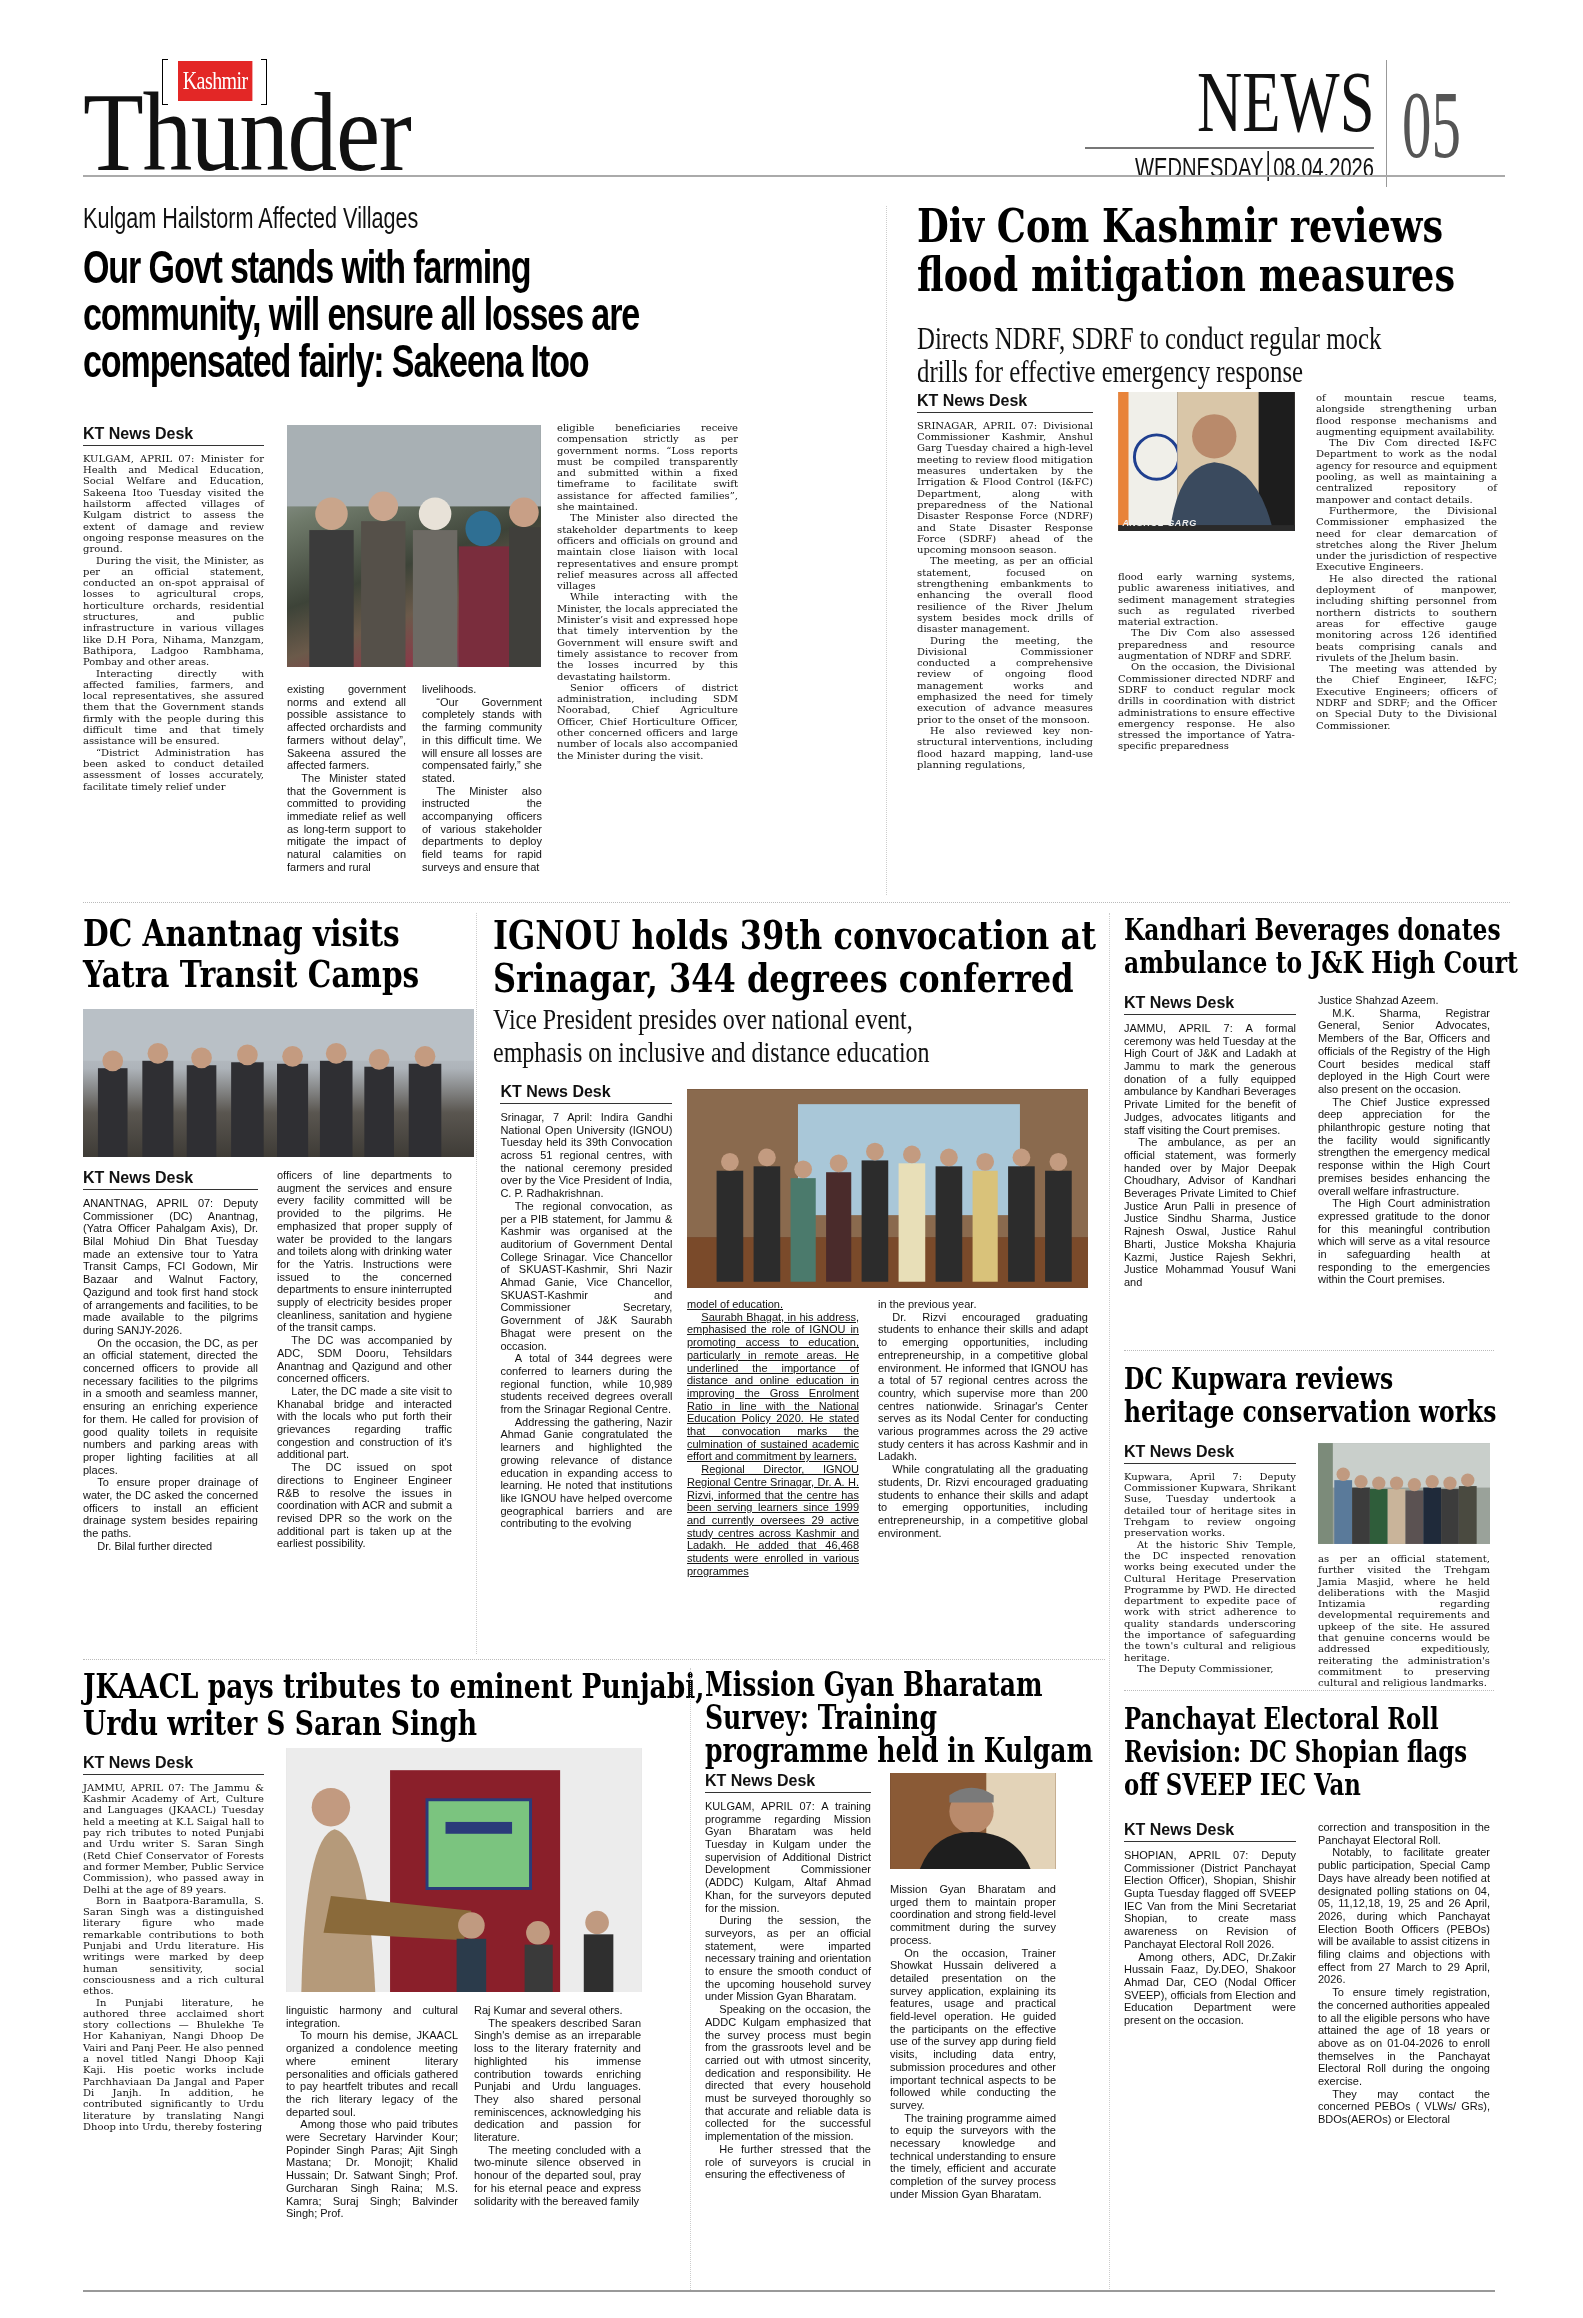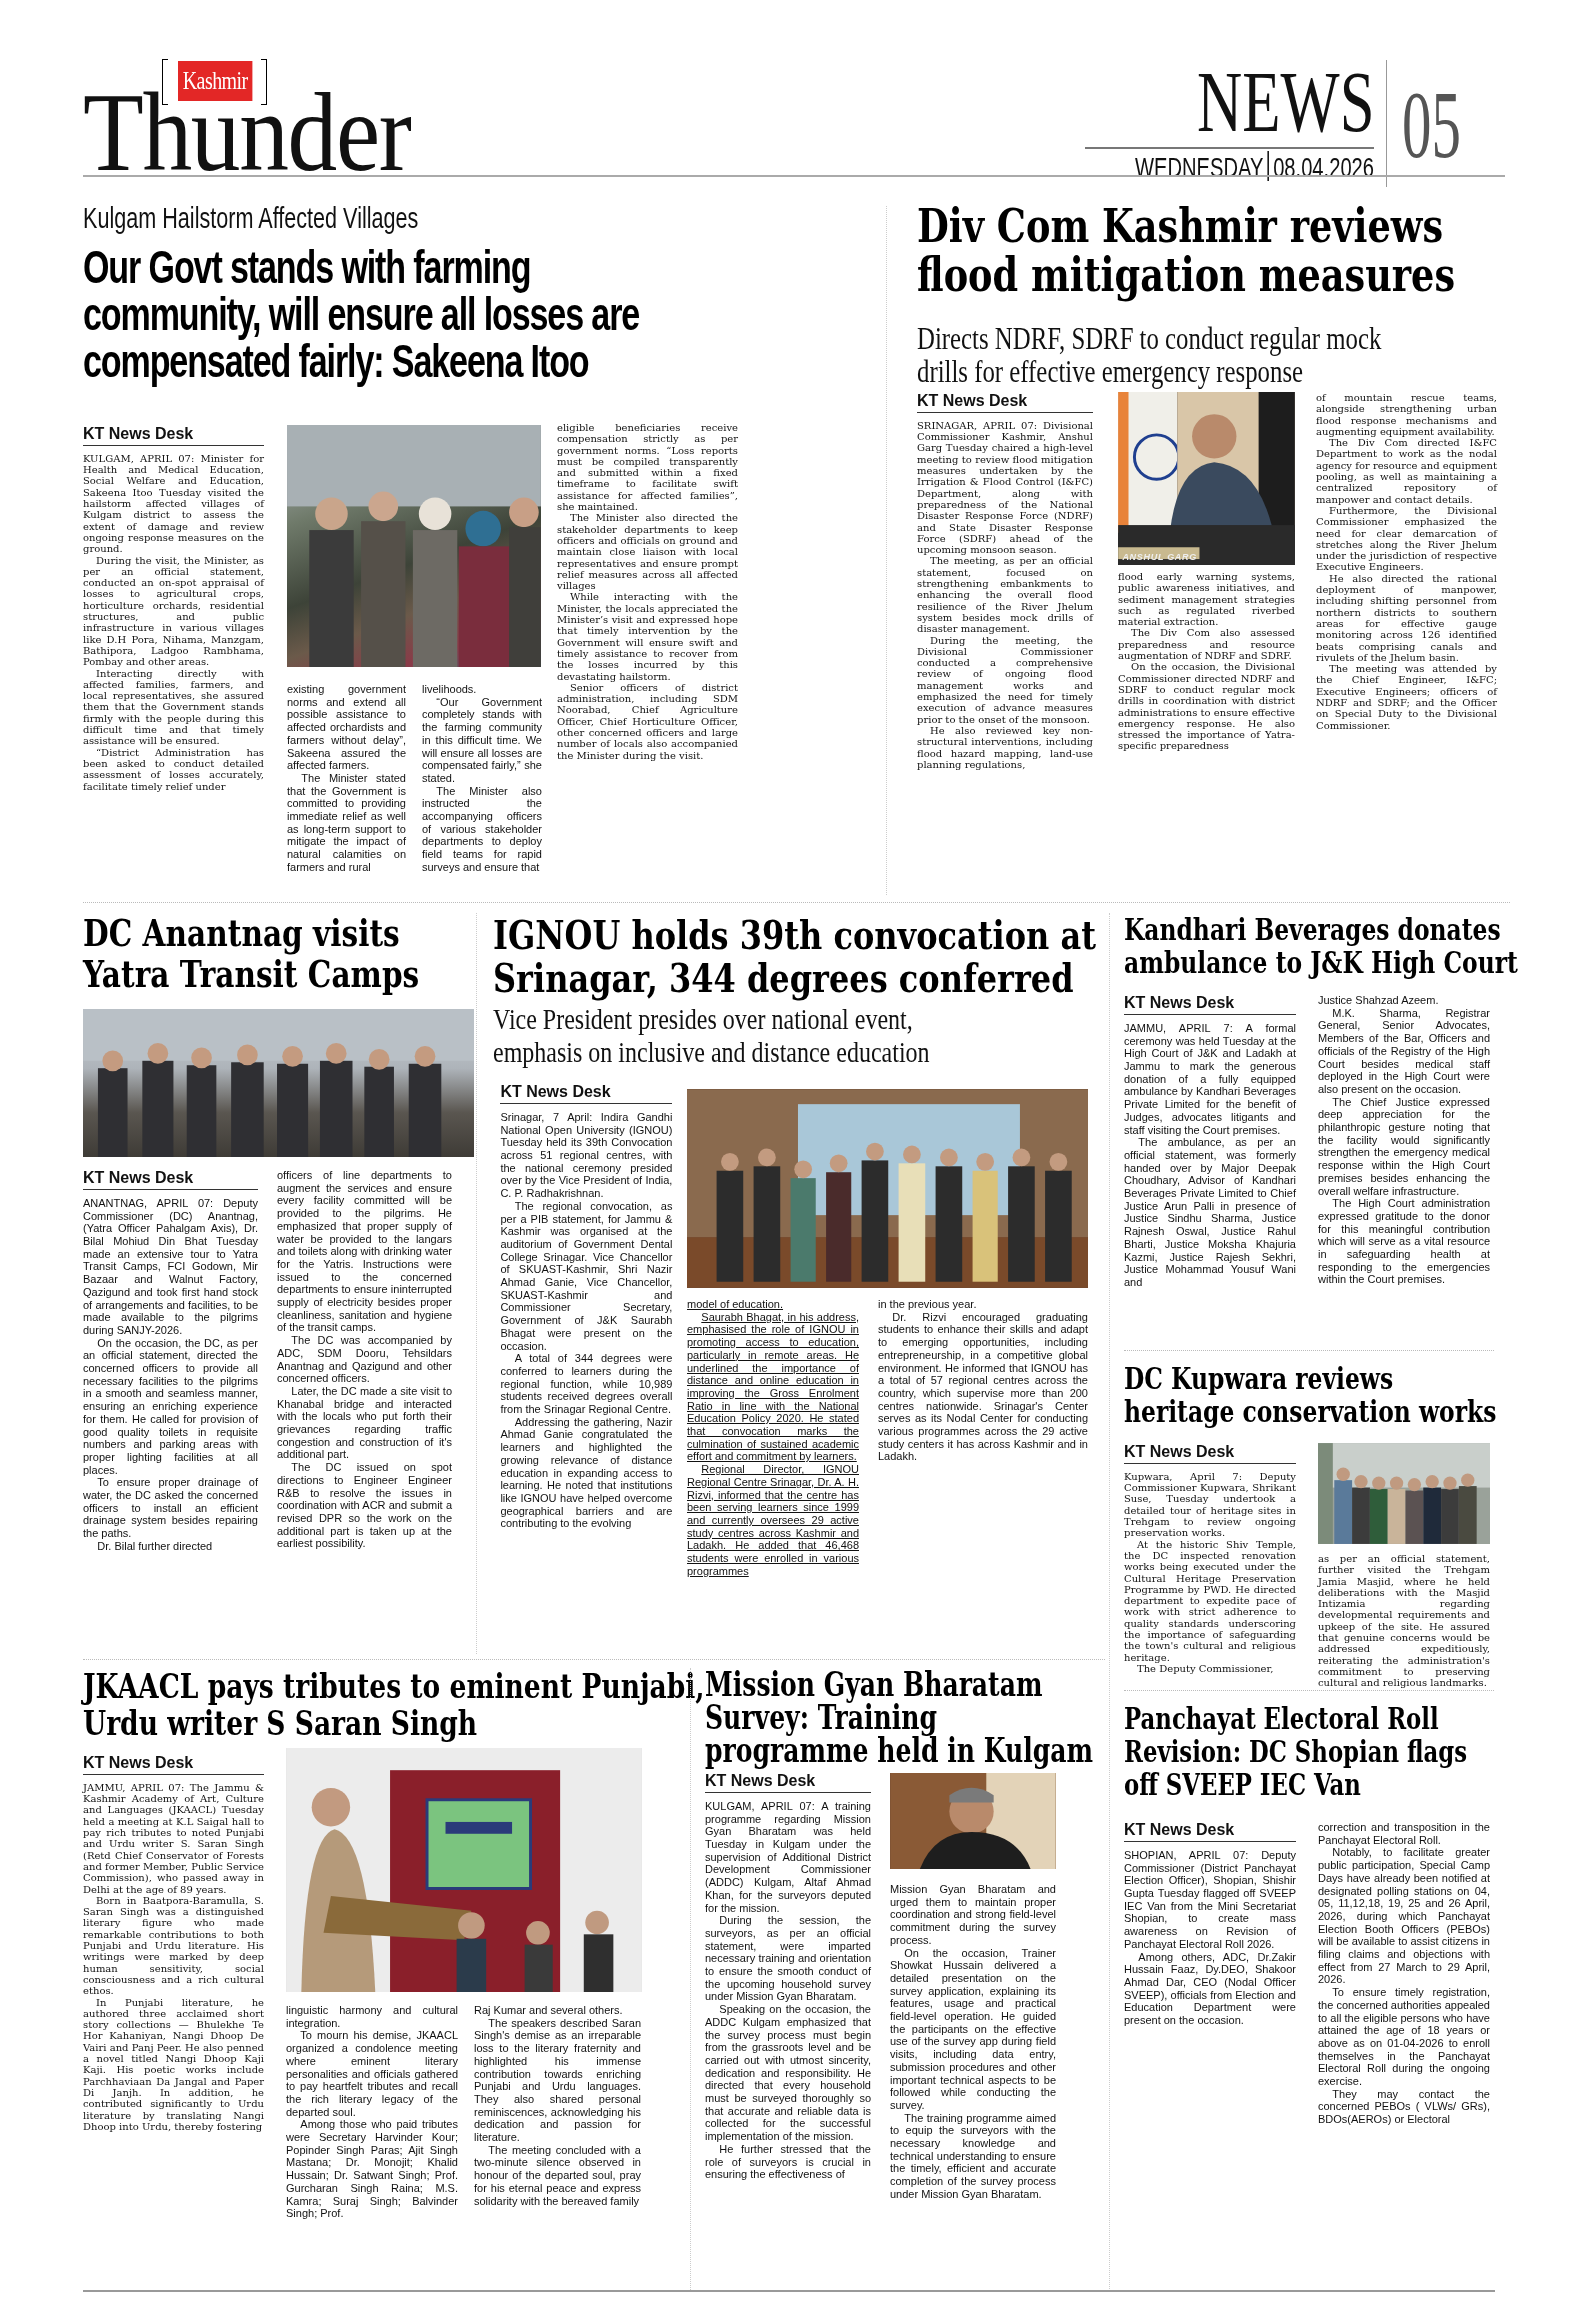--- a/index.html
+++ b/index.html
@@ -128,21 +128,21 @@
   </div>
   <div class="col" style="left:0; top:191px; width:176px;">
     <div class="byline">KT News Desk</div>
     <div class="body">
         <p class="first">SRINAGAR, APRIL 07: Divisional Commissioner Kashmir, Anshul Garg Tuesday chaired a high-level meeting to review flood mitigation measures undertaken by the Irrigation &amp; Flood Control (I&amp;FC) Department, along with preparedness of the National Disaster Response Force (NDRF) and State Disaster Response Force (SDRF) ahead of the upcoming monsoon season.</p>
         <p>The meeting, as per an official statement, focused on strengthening embankments to enhancing the overall flood resilience of the River Jhelum system besides mock drills of disaster management.</p>
         <p>During the meeting, the Divisional Commissioner conducted a comprehensive review of ongoing flood management works and emphasized the need for timely execution of advance measures prior to the onset of the monsoon.</p>
         <p>He also reviewed key non-structural interventions, including flood hazard mapping, land-use planning regulations,</p>
       </div>
   </div>
-  <div class="photo" style="left:201px; top:191px; width:177px; height:173px; background:#3b3a36;">
+  <div class="photo" style="left:201px; top:191px; width:177px; height:139px; background:#3b3a36;">
     <svg width="177" height="173" viewBox="0 0 239 234">
       <rect x="0" y="0" width="80" height="190" fill="#f0efe9"></rect>
       <rect x="0" y="0" width="14" height="190" fill="#e8833a"></rect>
       <circle cx="52" cy="88" r="30" fill="none" stroke="#1f3f8f" stroke-width="4"></circle>
       <rect x="80" y="0" width="159" height="190" fill="#d9c6a8"></rect>
       <rect x="190" y="0" width="49" height="190" fill="#1d1d1d"></rect>
       <circle cx="130" cy="60" r="30" fill="#b98a6b"></circle>
       <path d="M70 190 Q80 100 130 95 Q190 100 210 190 Z" fill="#3a4a5e"></path>
       <rect x="0" y="180" width="239" height="54" fill="#2a2a2a"></rect>
       <rect x="0" y="210" width="110" height="16" fill="#c8b98f"></rect>
@@ -273,20 +273,21 @@
     <div class="body sans">
         <p class="first">model of education.</p>
         <p>Saurabh Bhagat, in his address, emphasised the role of IGNOU in promoting access to education, particularly in remote areas. He underlined the importance of distance and online education in improving the Gross Enrolment Ratio in line with the National Education Policy 2020. He stated that convocation marks the culmination of sustained academic effort and commitment by learners.</p>
         <p>Regional Director, IGNOU Regional Centre Srinagar, Dr. A. H. Rizvi, informed that the centre has been serving learners since 1999 and currently oversees 29 active study centres across Kashmir and Ladakh. He added that 46,468 students were enrolled in various programmes</p>
       </div>
   </div>
   <div class="col" style="left:385px; top:385px; width:210px;">
     <div class="body sans">
         <p class="first">in the previous year.</p>
         <p>Dr. Rizvi encouraged graduating students to enhance their skills and adapt to emerging opportunities, including entrepreneurship, in a competitive global environment. He informed that IGNOU has a total of 57 regional centres across the country, which supervise more than 200 centres nationwide. Srinagar's Center serves as its Nodal Center for conducting various programmes across the 29 active study centers it has across Kashmir and in Ladakh.</p>
+        <p>While congratulating all the graduating students, Dr. Rizvi encouraged graduating students to enhance their skills and adapt to emerging opportunities, including entrepreneurship, in a competitive global environment.</p>
       </div>
   </div>
 </article>
 
 <div class="vr-dotted" style="left:1109px; top:913px; height:1378px;"></div>
 
 <article class="article" style="left:1124px; top:913px; width:385px; height:415px;">
   <h1 style="position:absolute; left:0; top:0;">
     <div class="serif-head" style="font-size:30px; line-height:33px; transform:scaleX(0.78); transform-origin:left; white-space:nowrap;">Kandhari Beverages donates</div>
     <div class="serif-head" style="font-size:30px; line-height:33px; transform:scaleX(0.78); transform-origin:left; white-space:nowrap;">ambulance to J&amp;K High Court</div>

